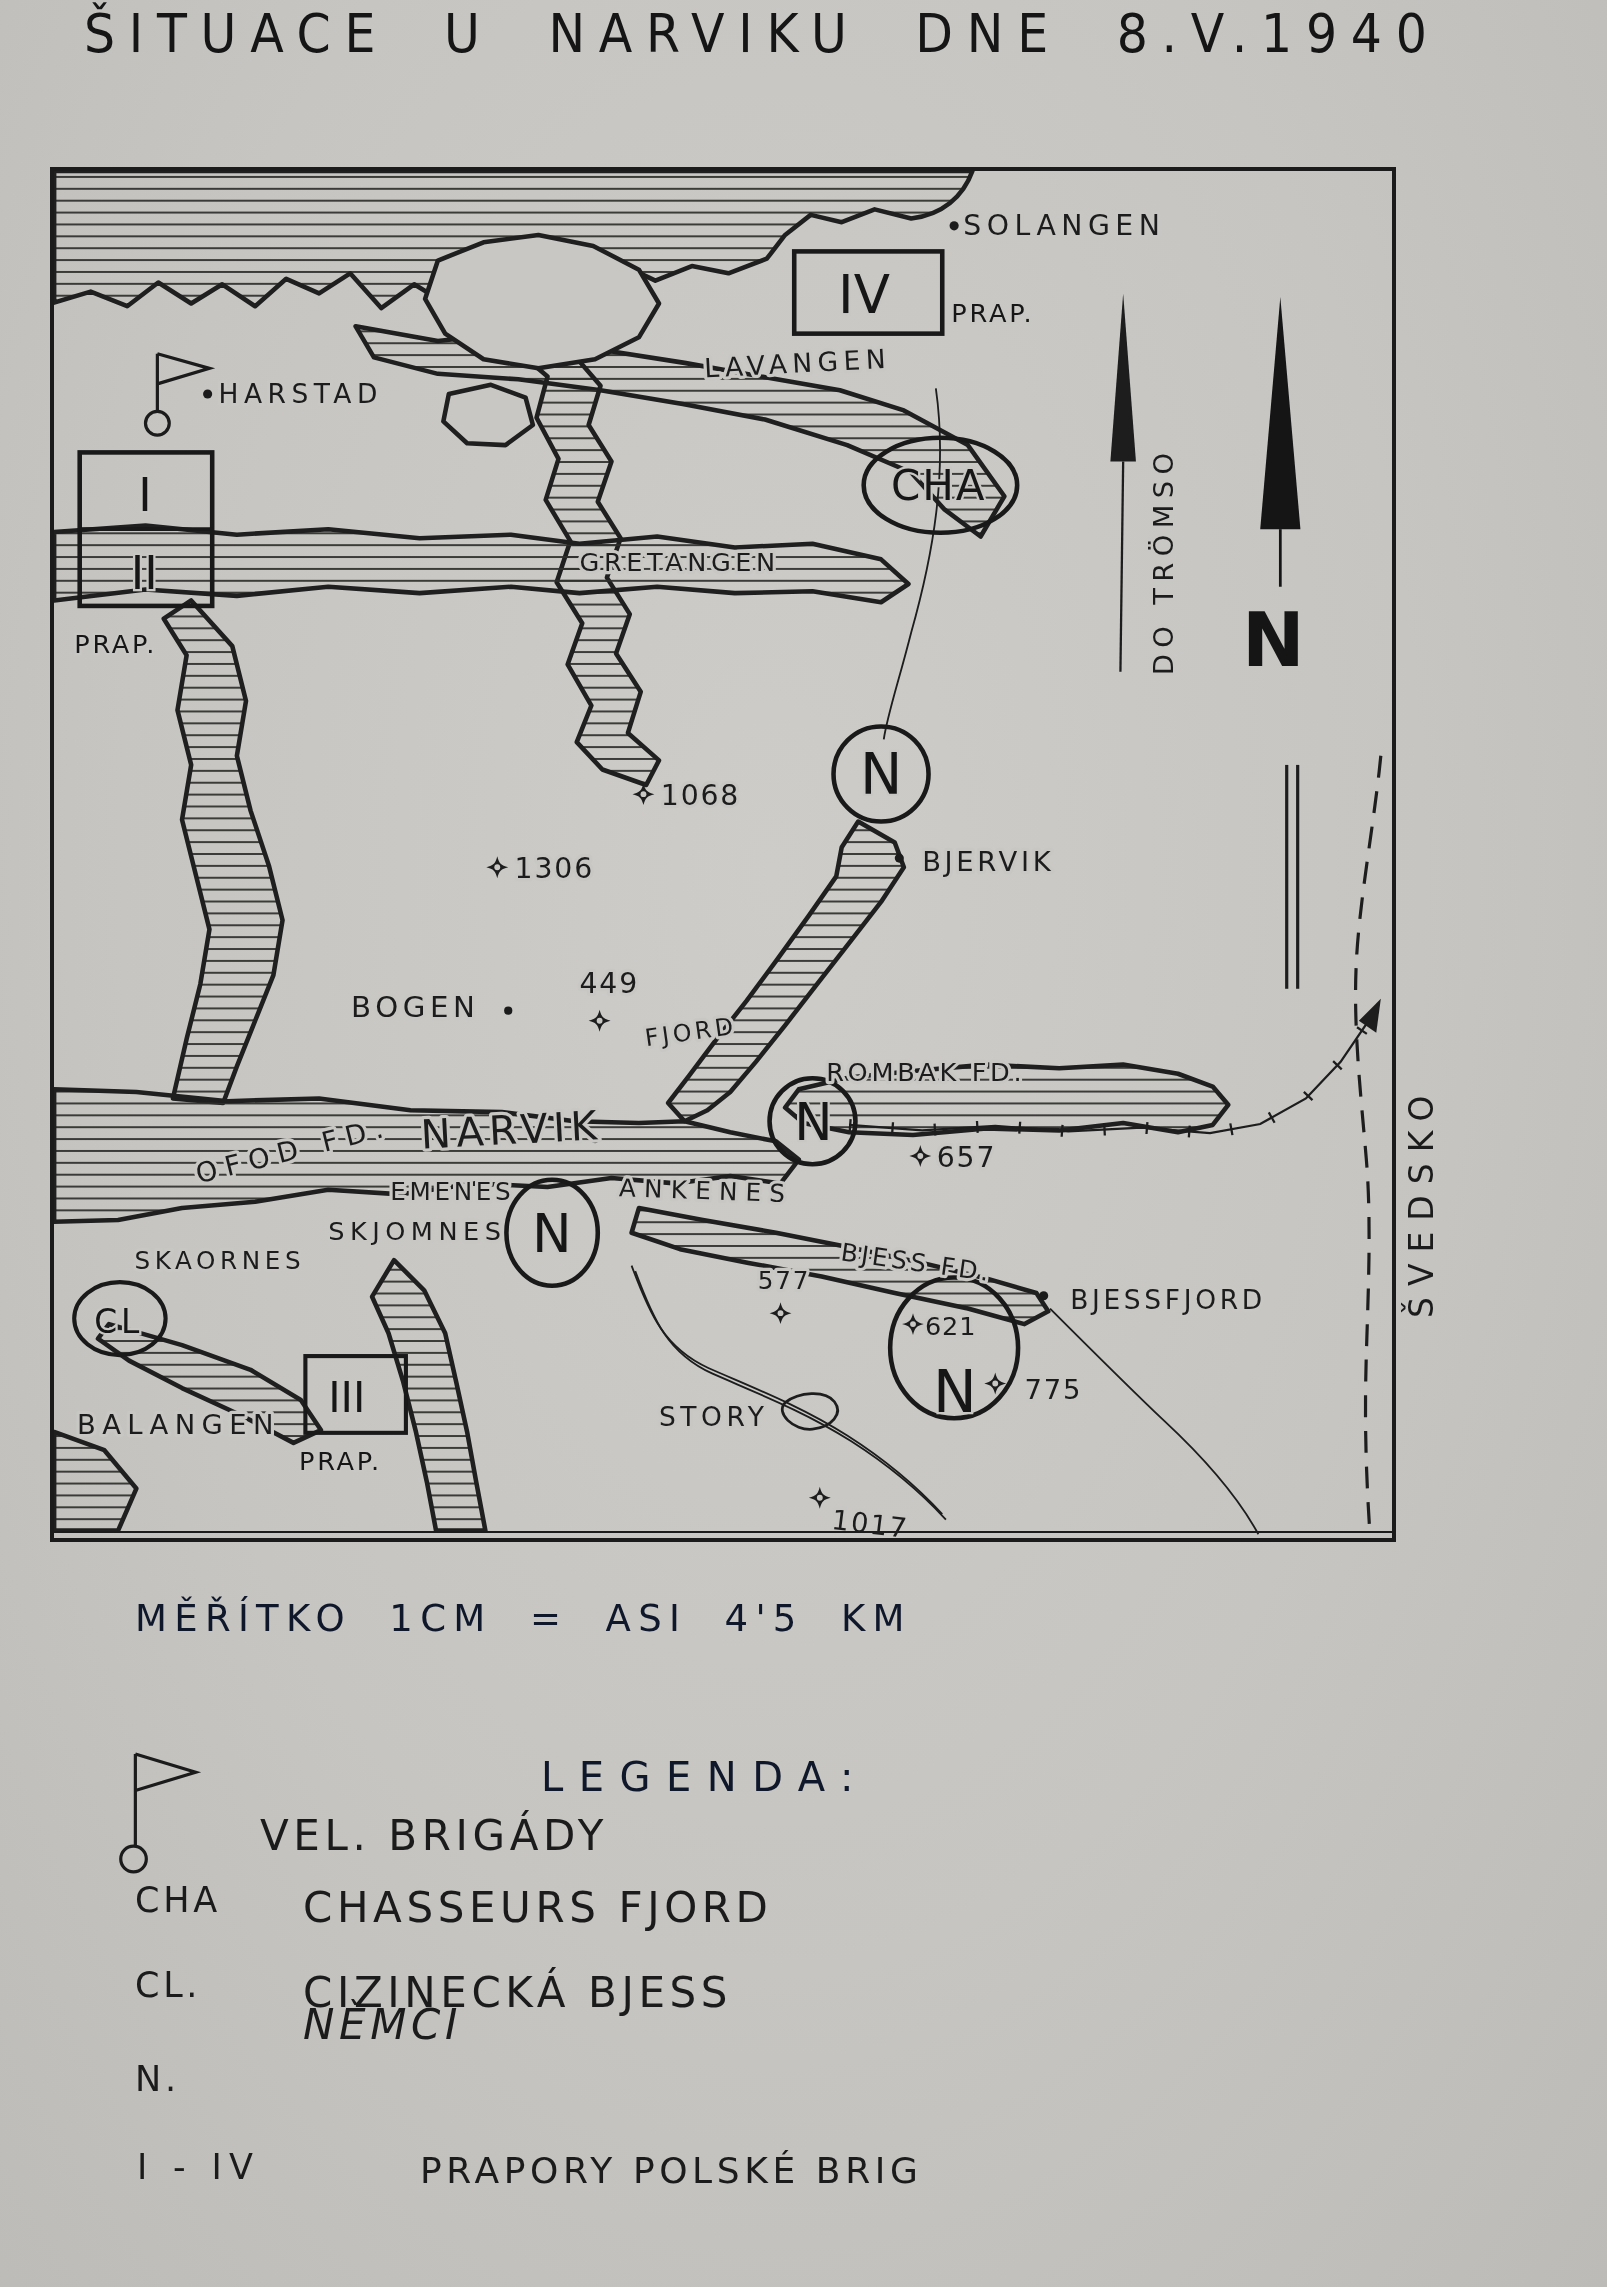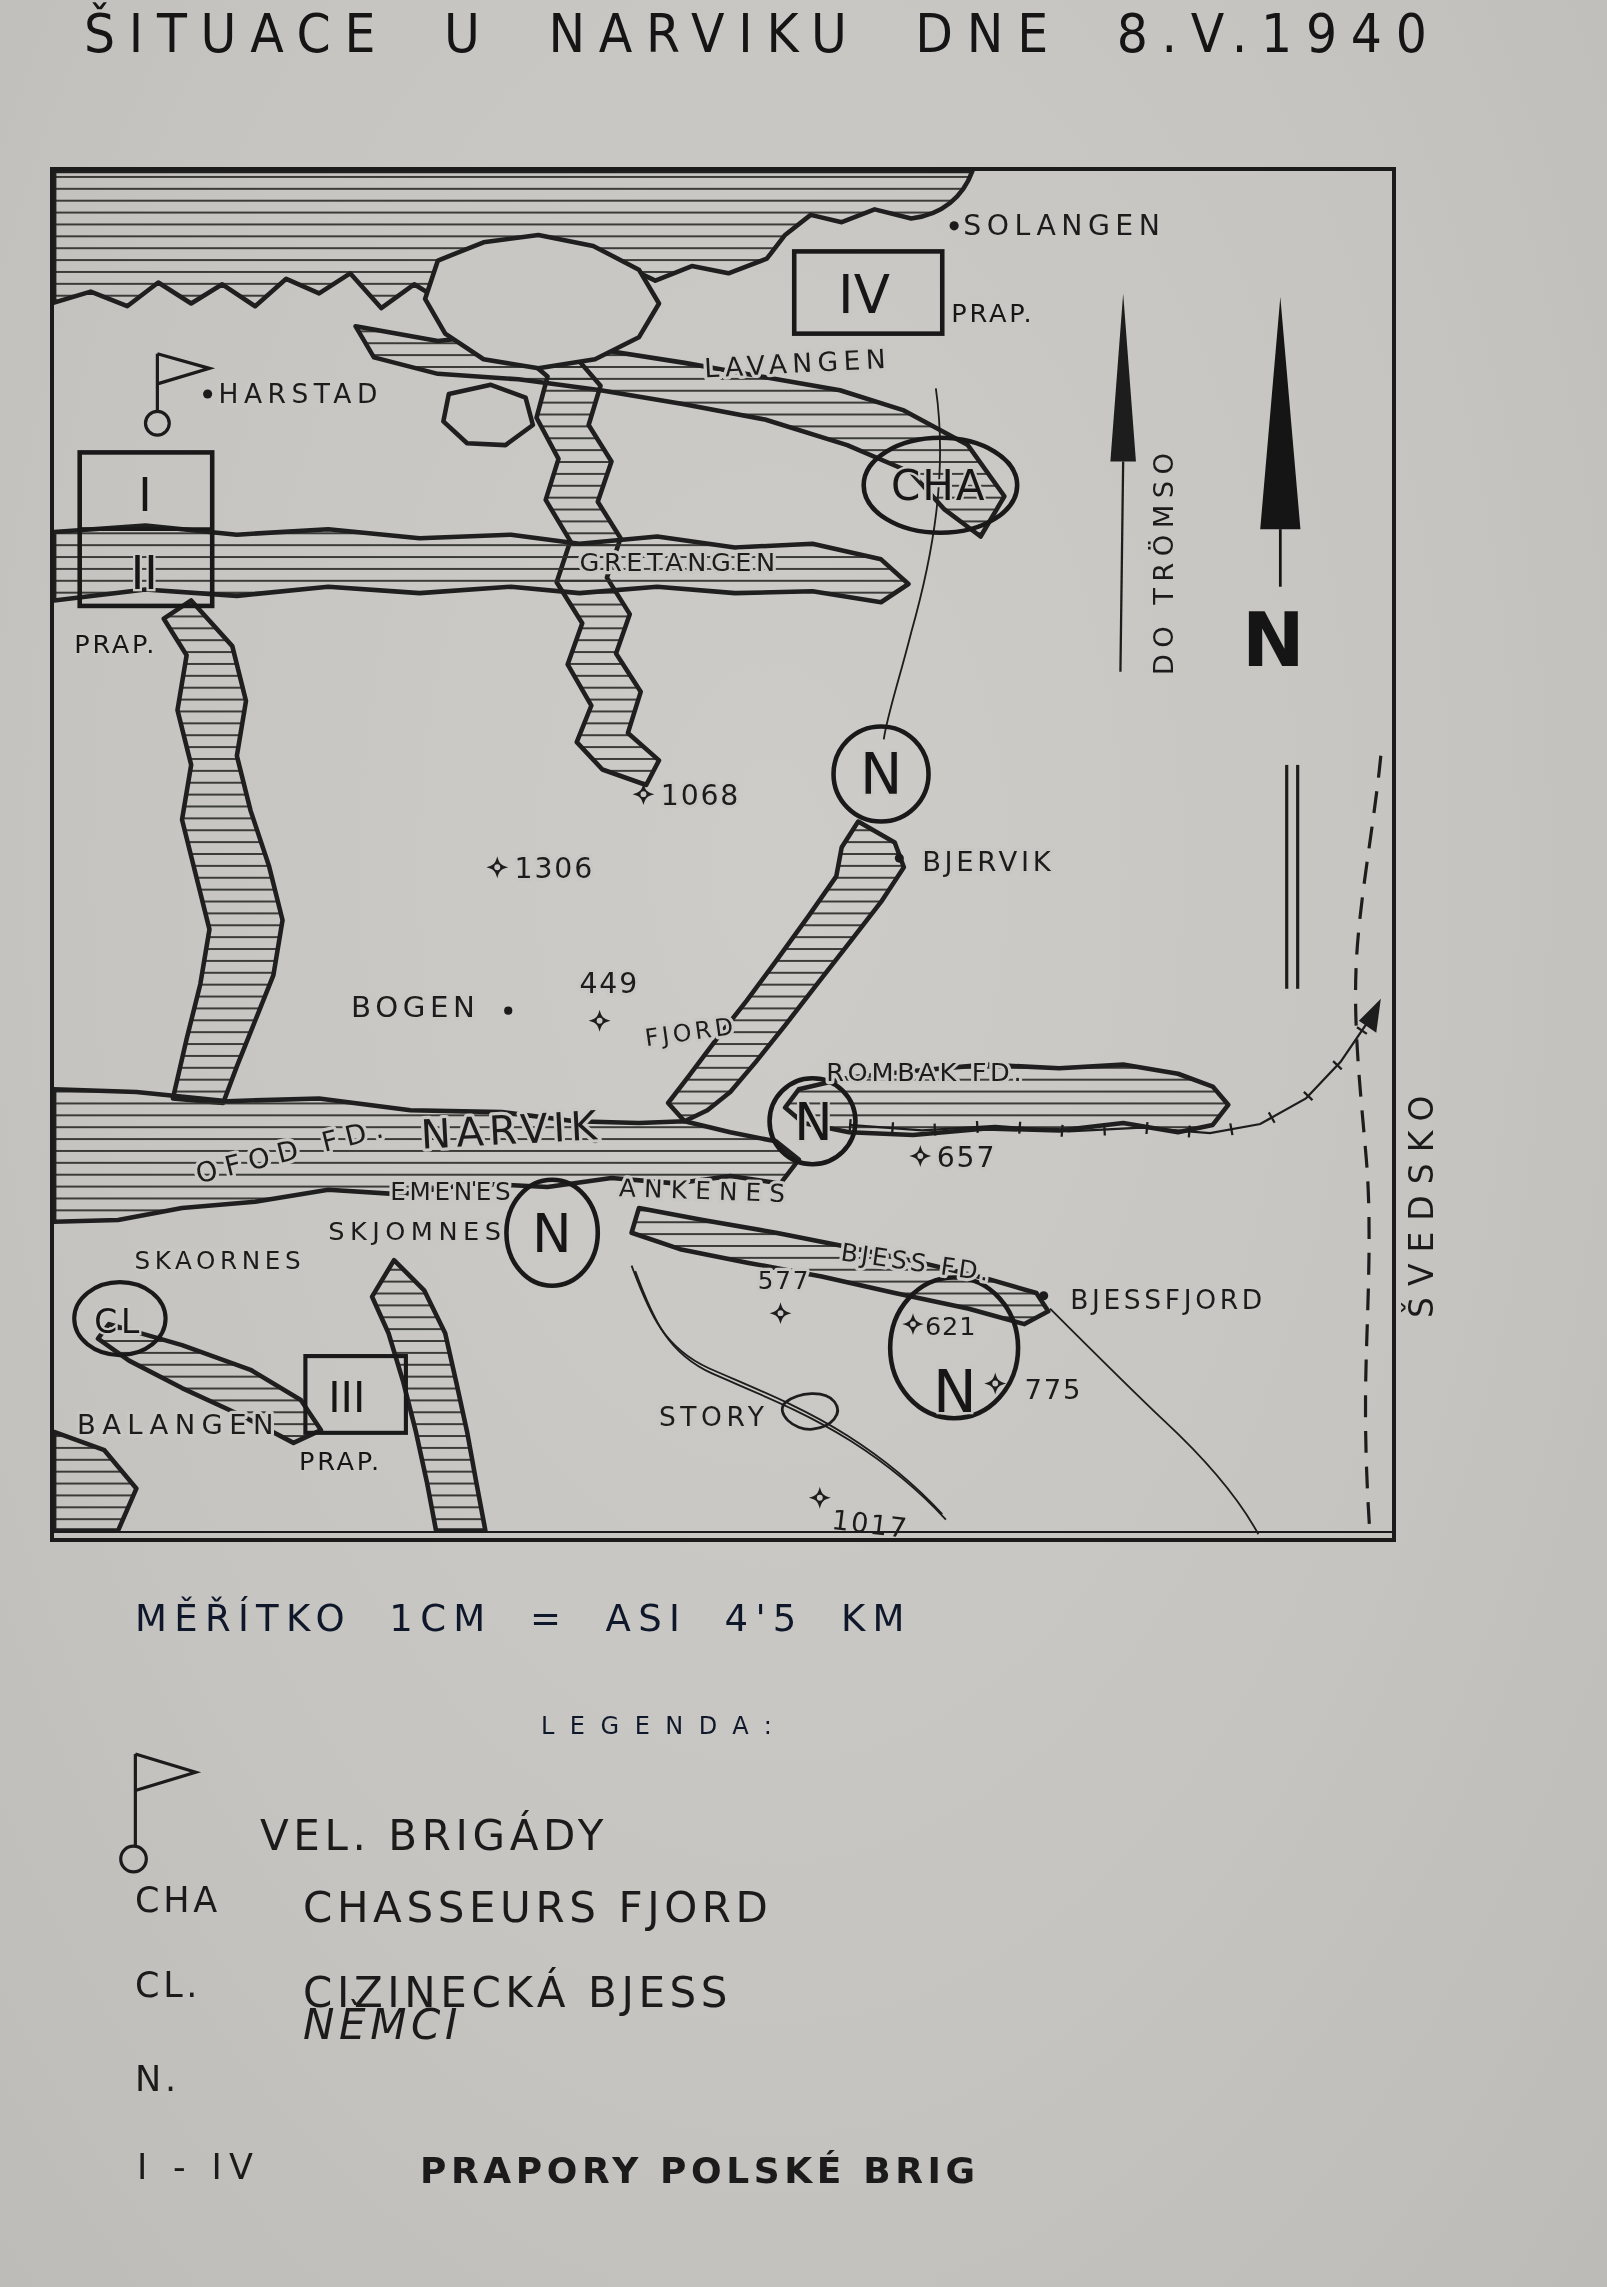--- a/index.html
+++ b/index.html
@@ -28,21 +28,21 @@
   }
   .ulabel{fill:#161616;stroke:#c8c7c4;stroke-width:5px;paint-order:stroke;}
   #svedsko{
     position:absolute;left:1402px;top:1318px;transform:rotate(-90deg);transform-origin:0 0;
     font-size:33px;letter-spacing:11px;white-space:nowrap;color:#1b1b1b;
   }
   #scale-note{
     position:absolute;left:135px;top:1597px;font-size:37px;letter-spacing:7.3px;word-spacing:18.3px;white-space:nowrap;
   }
   #legend-heading{
-    position:absolute;left:541px;top:1712px;font-size:24px;letter-spacing:15.5px;white-space:nowrap;
+    position:absolute;left:541px;top:1754px;font-size:40px;letter-spacing:15.5px;white-space:nowrap;
   }
   .leg-key{position:absolute;font-size:35px;letter-spacing:3.7px;white-space:nowrap;}
   .leg-label{position:absolute;font-size:42px;letter-spacing:4.6px;white-space:nowrap;}
   #flag-legend{position:absolute;left:115px;top:1743px;}
 </style>
 </head>
 <body>
 
 <div id="title" class="hand">ŠITUACE U NARVIKU DNE 8.V.1940</div>
 
@@ -206,14 +206,14 @@
 <div class="leg-key" style="left:135px;top:1880px;">CHA</div>
 <div class="leg-label" style="left:303px;top:1883px;">CHASSEURS FJORD</div>
 
 <div class="leg-key" style="left:135px;top:1965px;text-align:right;">CL.</div>
 <div class="leg-label" style="left:303px;top:1968px;">CIZINECKÁ BJESS</div>
 
 <div class="leg-key" style="left:135px;top:2059px;">N.</div>
 <div class="leg-label" style="left:303px;top:2000px;font-style:italic;">NĚMCI</div>
 
 <div class="leg-key" style="left:137px;top:2147px;letter-spacing:7.3px;">I - IV</div>
-<div class="leg-label" style="left:420px;top:2150px;font-size:36px;font-weight:bold;">PRAPORY POLSKÉ BRIG</div>
+<div class="leg-label" style="left:420px;top:2150px;font-size:36px;">PRAPORY POLSKÉ BRIG</div>
 
 
 </body></html>

